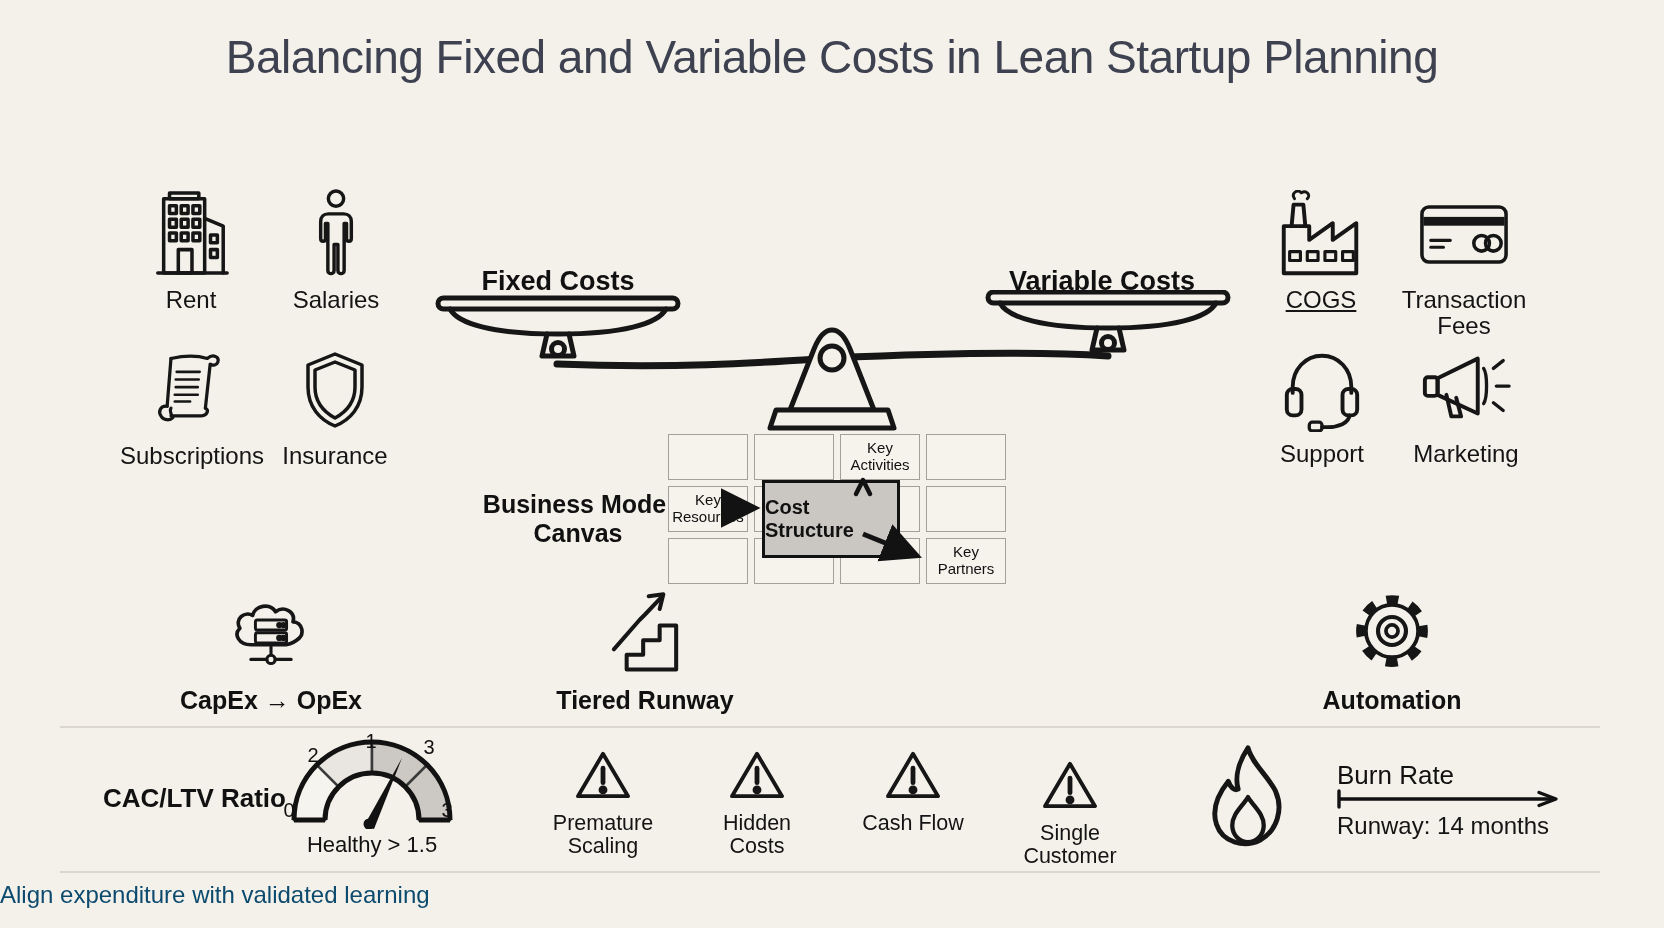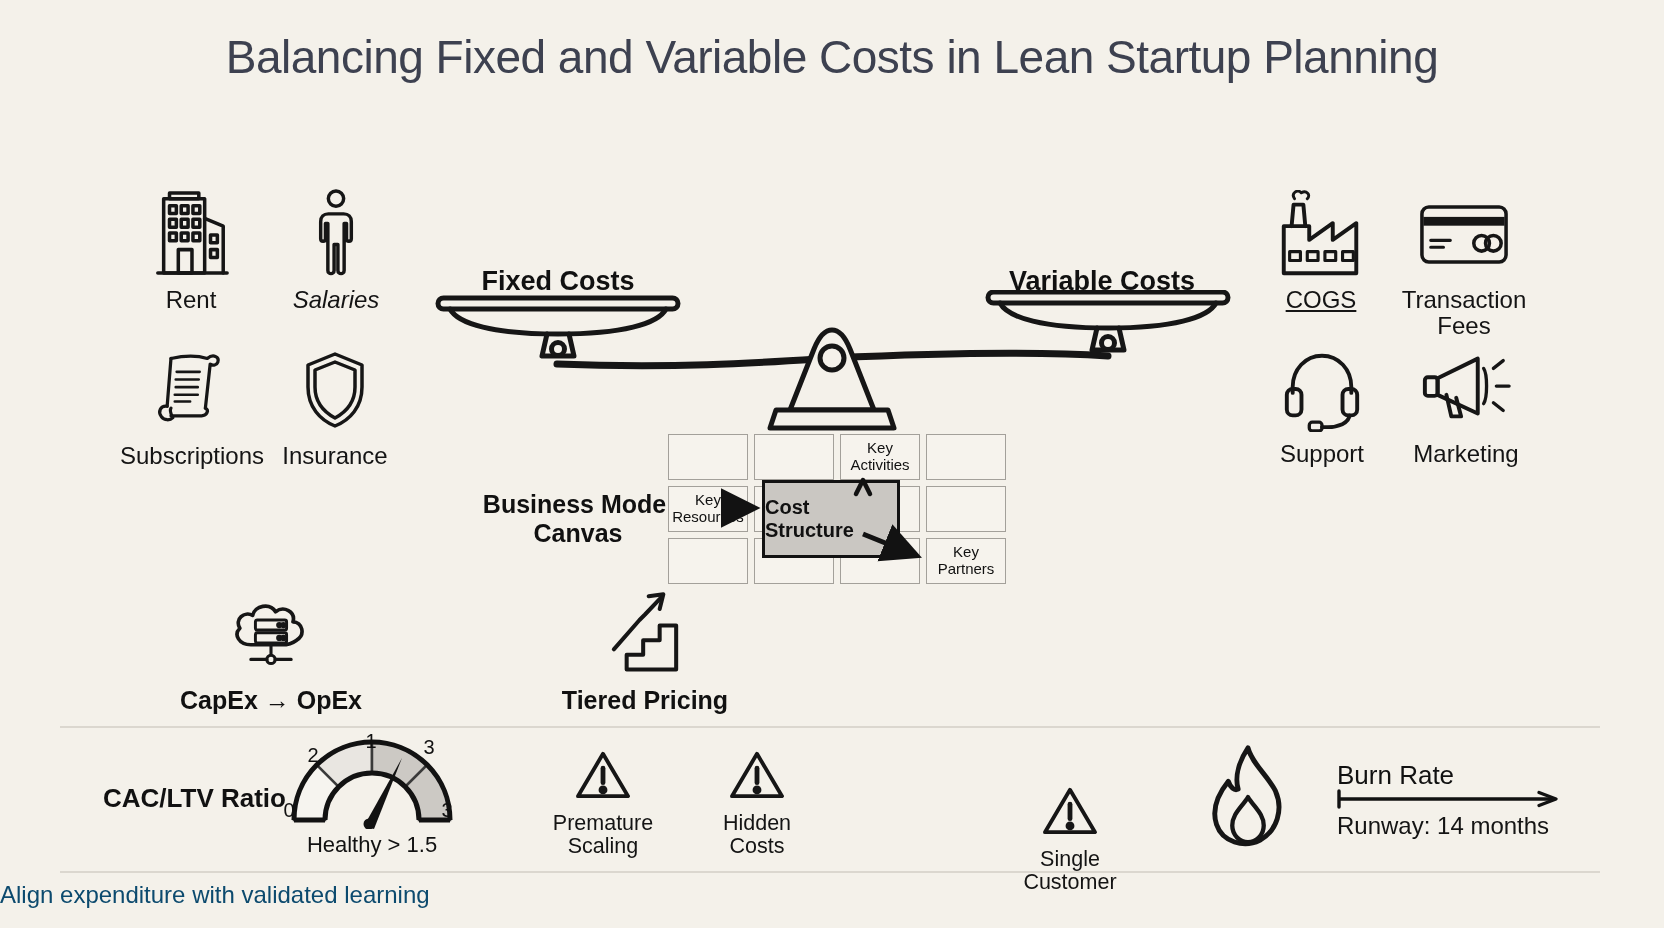--- a/index.html
+++ b/index.html
@@ -86,21 +86,21 @@
         <rect x="29" y="62" width="14" height="24"></rect>
         <path d="M56 30 L75 38 V86"></path>
         <rect x="62" y="47" width="7" height="8"></rect>
           <rect x="62" y="62" width="7" height="8"></rect>
         <path d="M8 86 H79"></path>
       </svg>
     </div>
     <div class="lbl center-text">Rent</div>
   </div>
 
-  <div class="abs item cost-item" style="left:251px;top:190px;font-style:italic;">
+  <div class="abs item cost-item" style="left:251px;top:190px;">
     <div class="icon-box">
       <svg class="line" width="48" height="90" viewBox="0 0 48 94" stroke-width="3.6">
         <circle cx="24" cy="10" r="8"></circle>
         <path d="M16 26 h16 c5 0 8 3 8 8 v18 c0 3.5 -5 3.5 -5 0 v-16 h-2.5 v49 c0 4.5 -6.5 4.5 -6.5 0 v-27 h-4 v27 c0 4.5 -6.5 4.5 -6.5 0 v-49 H13 v16 c0 3.5 -5 3.5 -5 0 v-18 c0 -5 3 -8 8 -8 z"></path>
       </svg>
     </div>
     <div class="lbl center-text">Salaries</div>
   </div>
 
   <div class="abs item cost-item" style="left:107px;top:346px;">
@@ -256,24 +256,35 @@
   </div>
 
   <div class="abs item strat-item" style="left:530px;top:588px;">
     <div class="icon-box">
       <svg class="line" width="88" height="88" viewBox="0 0 96 96" stroke-width="4.4">
         <path d="M28 90 V74 H46 V58 H64 V42 H82 V90 Z"></path>
         <path d="M14 68 L42 36 L48 30 L66 11"></path>
         <path d="M52 10 L68 8 L64 24"></path>
       </svg>
     </div>
-    <div class="lbl center-text">Tiered Pricing</div>
-  </div>
-
-
+    <div class="lbl center-text">Tiered Runway</div>
+  </div>
+
+
+  <div class="abs item strat-item" style="left:1277px;top:588px;">
+    <div class="icon-box">
+      <svg width="82" height="82" viewBox="0 0 88 88">
+        <circle cx="44" cy="44" r="33" fill="none" stroke="#161616" stroke-width="11" stroke-dasharray="12.5 13.4" stroke-dashoffset="6"></circle>
+        <circle cx="44" cy="44" r="28" fill="#f4f1ea" stroke="#161616" stroke-width="4"></circle>
+        <circle cx="44" cy="44" r="15" fill="none" stroke="#161616" stroke-width="4.5"></circle>
+        <circle cx="44" cy="44" r="6.5" fill="none" stroke="#161616" stroke-width="4"></circle>
+      </svg>
+    </div>
+    <div class="lbl center-text">Automation</div>
+  </div>
 
   <div class="abs divider" style="left:60px;top:726px;width:1540px;"></div>
 
   <div class="abs cacltv-label">CAC/LTV Ratio</div>
 
   <svg class="abs" style="left:283px;top:737px;" width="178" height="92" viewBox="0 0 178 92">
     <path d="M11 83 A78 78 0 0 1 33.8 27.8 L55.8 49.8 A47 47 0 0 0 42 83 Z" fill="#f6f4ef" stroke="#3a3a3a" stroke-width="2.5"></path>
     <path d="M33.8 27.8 A78 78 0 0 1 89 5 L89 36 A47 47 0 0 0 55.8 49.8 Z" fill="#e9e6e1" stroke="#3a3a3a" stroke-width="2.5"></path>
     <path d="M89 5 A78 78 0 0 1 144.2 27.8 L122.2 49.8 A47 47 0 0 0 89 36 Z" fill="#ccc9c4" stroke="#3a3a3a" stroke-width="2.5"></path>
     <path d="M144.2 27.8 A78 78 0 0 1 167 83 L136 83 A47 47 0 0 0 122.2 49.8 Z" fill="#ccc9c4" stroke="#3a3a3a" stroke-width="2.5"></path>
@@ -303,21 +314,29 @@
   </div>
   <div class="abs risk-item" style="left:682px;top:749px;">
     <svg class="line" width="58" height="52" viewBox="0 0 60 54" stroke-width="4">
       <path d="M30 5 L56 49 H4 Z"></path>
         <path d="M30 20 V35" stroke-width="5"></path>
         <circle cx="30" cy="42.5" r="2.6" fill="#161616"></circle>
     </svg>
     <div class="lbl pre">Hidden
 Costs</div>
   </div>
-  <div class="abs risk-item" style="left:995px;top:785px;">
+  <div class="abs risk-item" style="left:838px;top:749px;">
+    <svg class="line" width="58" height="52" viewBox="0 0 60 54" stroke-width="4">
+      <path d="M30 5 L56 49 H4 Z"></path>
+        <path d="M30 20 V35" stroke-width="5"></path>
+        <circle cx="30" cy="42.5" r="2.6" fill="#161616"></circle>
+    </svg>
+    <div class="lbl pre">Cash Flow</div>
+  </div>
+  <div class="abs risk-item" style="left:995px;top:759px;">
     <svg class="line" width="58" height="52" viewBox="0 0 60 54" stroke-width="4">
       <path d="M30 5 L56 49 H4 Z"></path>
         <path d="M30 20 V35" stroke-width="5"></path>
         <circle cx="30" cy="42.5" r="2.6" fill="#161616"></circle>
     </svg>
     <div class="lbl pre">Single
 Customer</div>
   </div>
 
   <svg class="abs line" style="left:1192px;top:740px;" width="112" height="118" viewBox="0 0 112 120" stroke-width="5">

